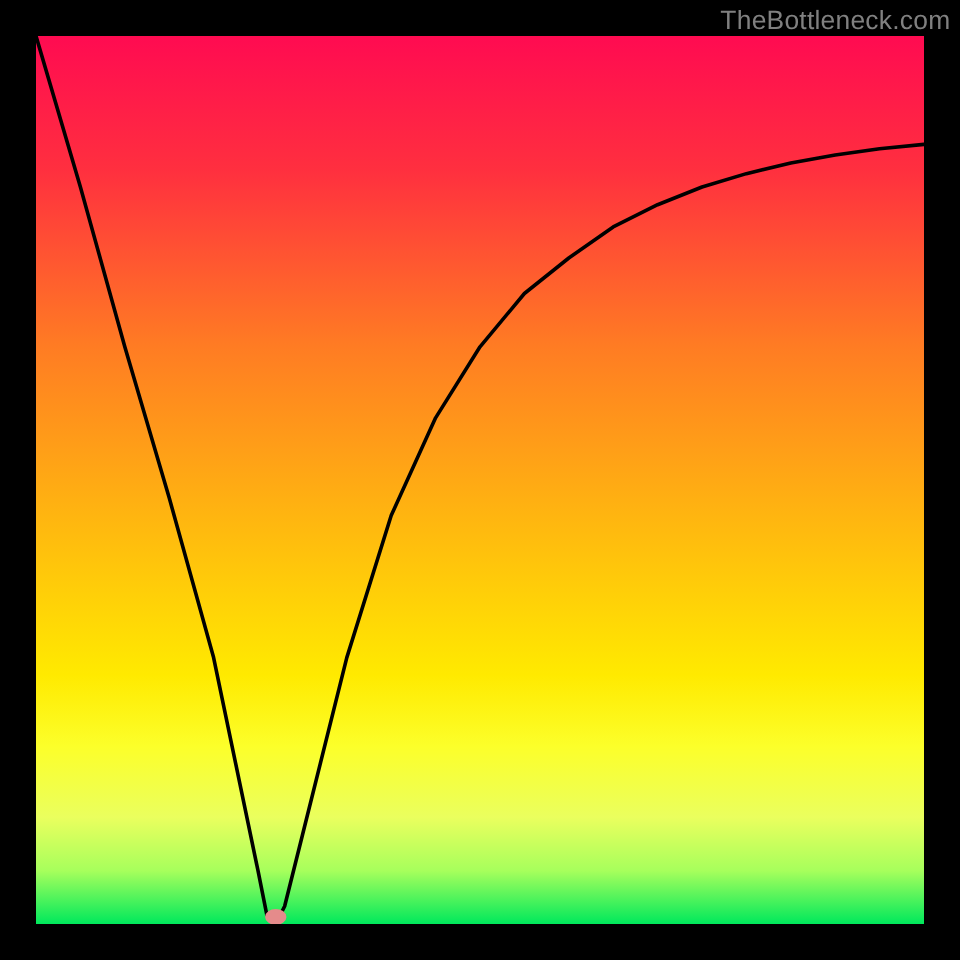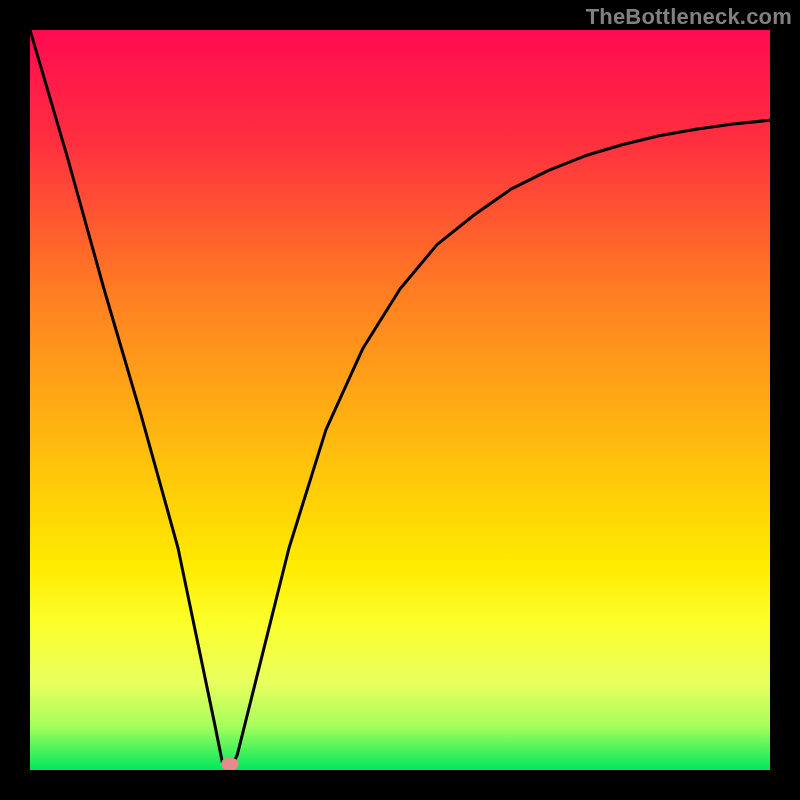--- a/index.html
+++ b/index.html
@@ -25,21 +25,20 @@
     height: 740px;
   }
   .watermark {
     position: absolute;
     top: 4px;
     right: 8px;
     color: #808080;
     font-size: 22px;
     letter-spacing: 0.2px;
     z-index: 10;
-    font-weight: bold;
   }
   svg {
     display: block;
   }
 </style>
 </head>
 <body>
 
 <div class="frame">
   <div class="watermark">TheBottleneck.com</div>

